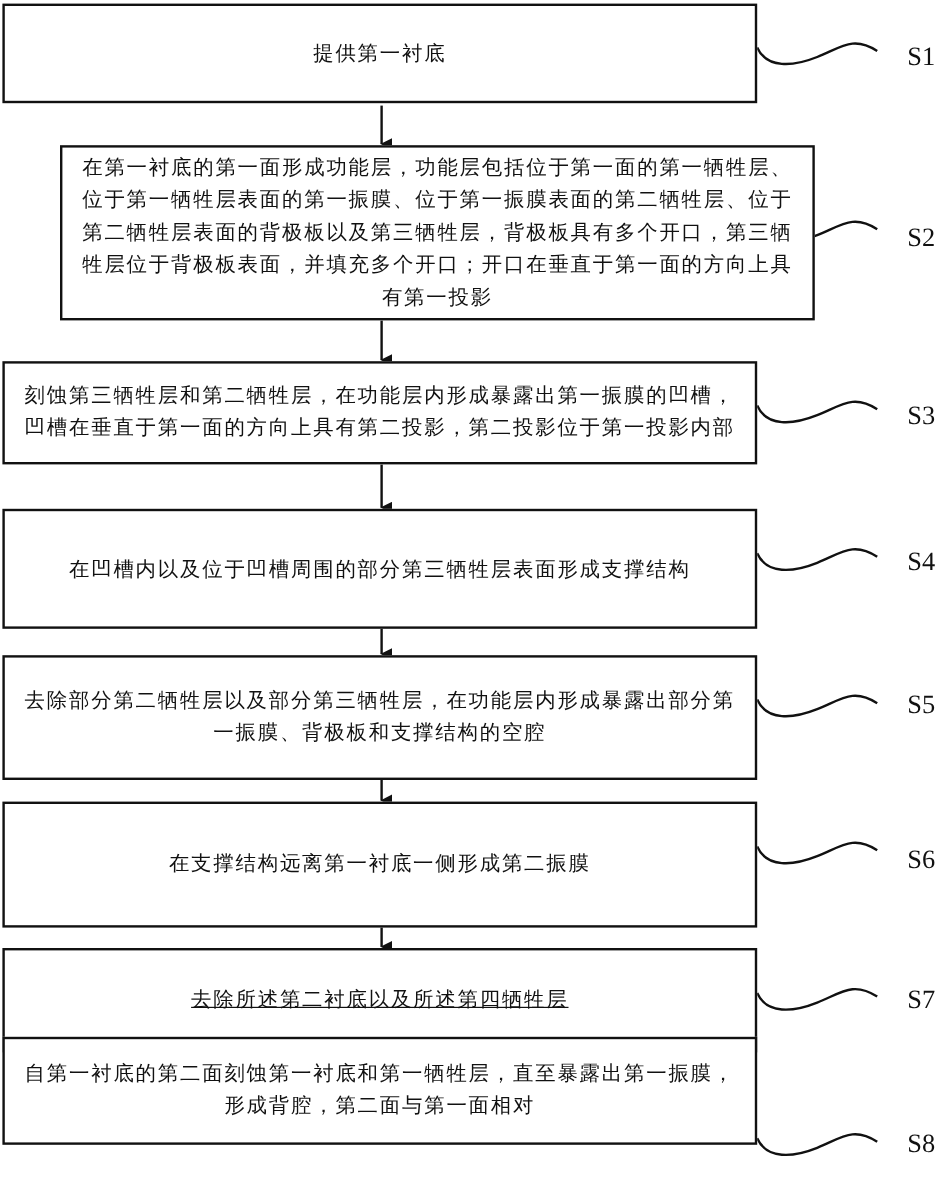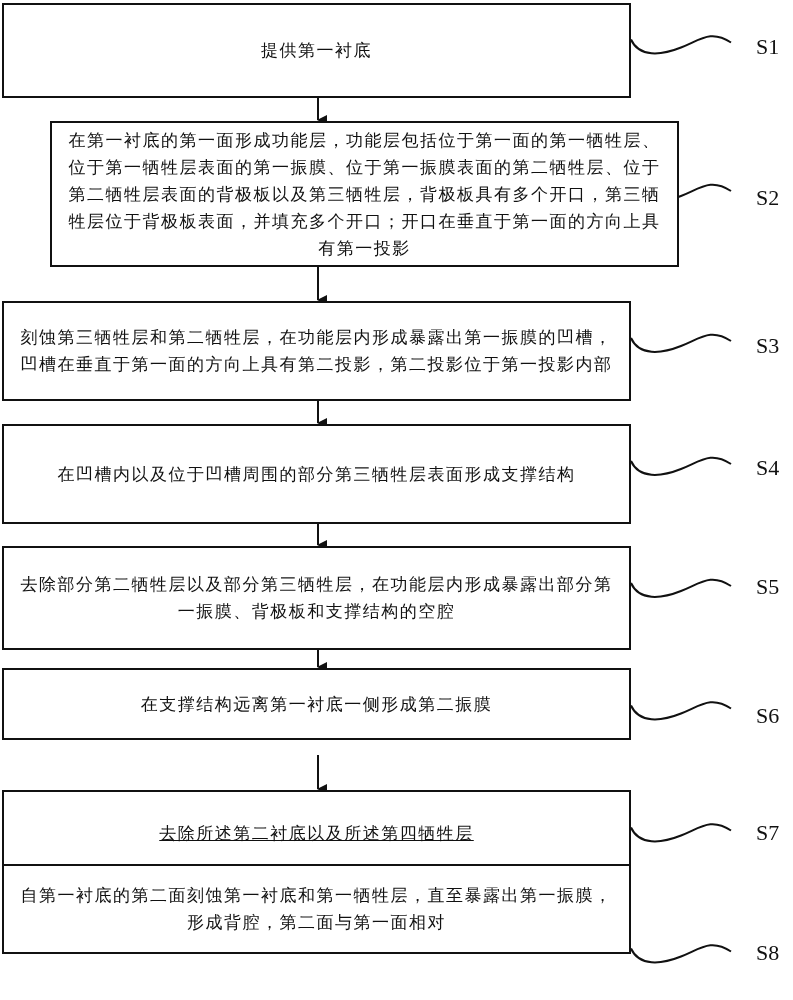--- a/index.html
+++ b/index.html
@@ -38,46 +38,46 @@
       <path d="M631,188 C639,206 661,204 681,196 S711,178 731,191" fill="none" stroke="#111" stroke-width="2"></path>
       <path d="M631,338 C639,356 661,354 681,346 S711,328 731,341" fill="none" stroke="#111" stroke-width="2"></path>
       <path d="M631,461 C639,479 661,477 681,469 S711,451 731,464" fill="none" stroke="#111" stroke-width="2"></path>
       <path d="M631,583 C639,601 661,599 681,591 S711,573 731,586" fill="none" stroke="#111" stroke-width="2"></path>
       <path d="M631,705.5 C639,723.5 661,721.5 681,713.5 S711,695.5 731,708.5" fill="none" stroke="#111" stroke-width="2"></path>
       <path d="M631,827.5 C639,845.5 661,843.5 681,835.5 S711,817.5 731,830.5" fill="none" stroke="#111" stroke-width="2"></path>
       <path d="M631,948.5 C639,966.5 661,964.5 681,956.5 S711,938.5 731,951.5" fill="none" stroke="#111" stroke-width="2"></path>
     </g>
 </svg>
 
-<div class="box" style="top:3px;height:95px;font-family:Liberation Serif, serif;">
+<div class="box" style="top:3px;height:83px;font-family:Liberation Serif, serif;">
   <div class="box-text">提供第一衬底</div>
 </div>
 <div class="label" style="top:34px;">S1</div>
 
 <div class="box" style="top:121px;height:146px;margin-left:48px;">
   <div class="box-text">在第一衬底的第一面形成功能层，功能层包括位于第一面的第一牺牲层、位于第一牺牲层表面的第一振膜、位于第一振膜表面的第二牺牲层、位于第二牺牲层表面的背极板以及第三牺牲层，背极板具有多个开口，第三牺牲层位于背极板表面，并填充多个开口；开口在垂直于第一面的方向上具有第一投影</div>
 </div>
 <div class="label" style="top:185px;">S2</div>
 
-<div class="box" style="top:301px;height:100px;justify-content:flex-end;">
+<div class="box" style="top:301px;height:86px;justify-content:flex-end;">
   <div class="box-text">刻蚀第三牺牲层和第二牺牲层，在功能层内形成暴露出第一振膜的凹槽，凹槽在垂直于第一面的方向上具有第二投影，第二投影位于第一投影内部</div>
 </div>
 <div class="label" style="top:333px;">S3</div>
 
 <div class="box" style="top:424px;height:100px;font-family:Liberation Serif, serif;">
   <div class="box-text">在凹槽内以及位于凹槽周围的部分第三牺牲层表面形成支撑结构</div>
 </div>
 <div class="label" style="top:455px;">S4</div>
 
 <div class="box" style="top:546px;height:104px;">
   <div class="box-text">去除部分第二牺牲层以及部分第三牺牲层，在功能层内形成暴露出部分第一振膜、背极板和支撑结构的空腔</div>
 </div>
 <div class="label" style="top:574px;">S5</div>
 
-<div class="box" style="top:668px;height:72px;">
+<div class="box" style="top:668px;height:105px;">
   <div class="box-text">在支撑结构远离第一衬底一侧形成第二振膜</div>
 </div>
 <div class="label" style="top:703px;">S6</div>
 
 <div class="box" style="top:790px;height:87px;text-decoration:underline;">
   <div class="box-text">去除所述第二衬底以及所述第四牺牲层</div>
 </div>
 <div class="label" style="top:820px;">S7</div>
 
 <div class="box" style="top:864px;height:90px;">

